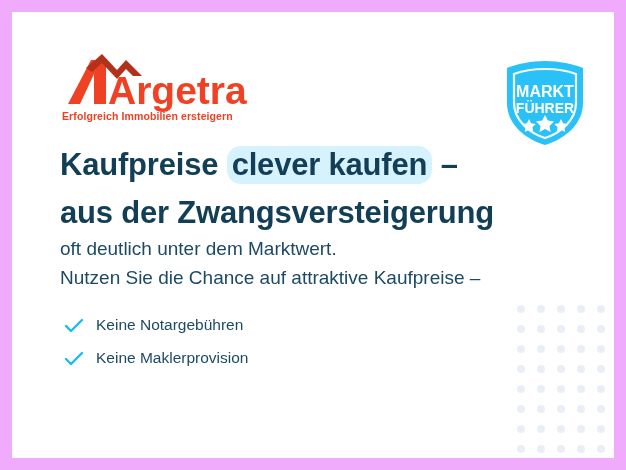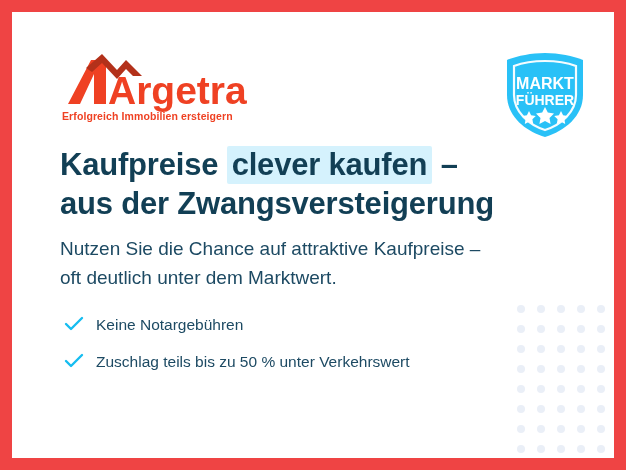--- a/index.html
+++ b/index.html
@@ -10,21 +10,21 @@
   }
   body {
     font-family: "Liberation Sans", "DejaVu Sans", sans-serif;
   }
 
   .banner {
     position: relative;
     width: 626px;
     height: 470px;
     box-sizing: border-box;
-    background: #ef4444;      
+    background: #f0abfc;      
     padding: 12px 12px 12px 12px;
     overflow: hidden;
   }
 
   .card {
     position: relative;
     width: 100%;
     height: 100%;
     background: #ffffff;
     overflow: hidden;
@@ -57,21 +57,21 @@
     top: 40px;
     width: 190px;
     height: 72px;
   }
   .logo svg { display: block; }
 
   
   .badge {
     position: absolute;
     left: 487px;
-    top: 37px;
+    top: 45px;
     width: 92px;
     height: 92px;
     text-align: center;
   }
   .badge svg { display: block; }
 
   
   .headline {
     position: absolute;
     left: 48px;
@@ -80,25 +80,25 @@
     margin: 0;
     font-size: 31px;
     line-height: 1.26;
     font-weight: bold;
     color: #123f55;
     letter-spacing: -0.2px;
   }
   .headline .hl-mark {
     background: #d5f2fd;
     padding: 1px 5px 2px 5px;
-    border-radius: 2px;
+    border-radius: 14px;
     box-decoration-break: clone;
     -webkit-box-decoration-break: clone;
   }
-  .headline .hl-line2 { display: block; }
+  .headline .hl-line2 { display: block; margin-top: 9px; }
 
   
   .subhead {
     position: absolute;
     left: 48px;
     top: 222px;
     width: 520px;
     margin: 0;
     font-size: 19px;
     line-height: 1.55;
@@ -112,24 +112,23 @@
     position: absolute;
     left: 52px;
     top: 298px;
     margin: 0;
     padding: 0;
     list-style: none;
     width: 460px;
   }
   .benefit-item {
     display: flex;
-    align-items: flex-start;
+    align-items: center;
     height: 31px;
     margin-bottom: 2px;
-    margin-top: 6px;
   }
   .benefit-check {
     flex: 0 0 32px;
     display: flex;
     align-items: center;
     justify-content: flex-start;
   }
   .benefit-check svg { display: block; }
   .benefit-label {
     font-size: 15.5px;
@@ -216,37 +215,37 @@
         </g>
       </svg>
     </div>
 
     <h1 class="headline">
       <span>Kaufpreise </span><span class="hl-mark">clever kaufen</span><span> –</span>
       <span class="hl-line2">aus der Zwangsversteigerung</span>
     </h1>
 
     <p class="subhead">
+      <span class="sub-line">oft deutlich unter dem Marktwert.</span>
       <span class="sub-line">Nutzen Sie die Chance auf attraktive Kaufpreise –</span>
-      <span class="sub-line">oft deutlich unter dem Marktwert.</span>
     </p>
 
     <ul class="benefits">
       <li class="benefit-item">
         <span class="benefit-check">
           <svg width="20" height="16" viewBox="0 0 20 16" xmlns="http://www.w3.org/2000/svg">
             <path d="M2 8 L7 13 L18 2" fill="none" stroke="#16bdf0" stroke-width="2.4" stroke-linecap="round" stroke-linejoin="round"></path>
           </svg>
         </span>
         <span class="benefit-label">Keine Notargebühren</span>
       </li>
       <li class="benefit-item">
         <span class="benefit-check">
           <svg width="20" height="16" viewBox="0 0 20 16" xmlns="http://www.w3.org/2000/svg">
             <path d="M2 8 L7 13 L18 2" fill="none" stroke="#16bdf0" stroke-width="2.4" stroke-linecap="round" stroke-linejoin="round"></path>
           </svg>
         </span>
-        <span class="benefit-label">Zuschlag teils bis zu 50 % unter Verkehrswert</span>
+        <span class="benefit-label">Keine Maklerprovision</span>
       </li>
     </ul>
 
   </div>
 </div>
 
 </body></html>

